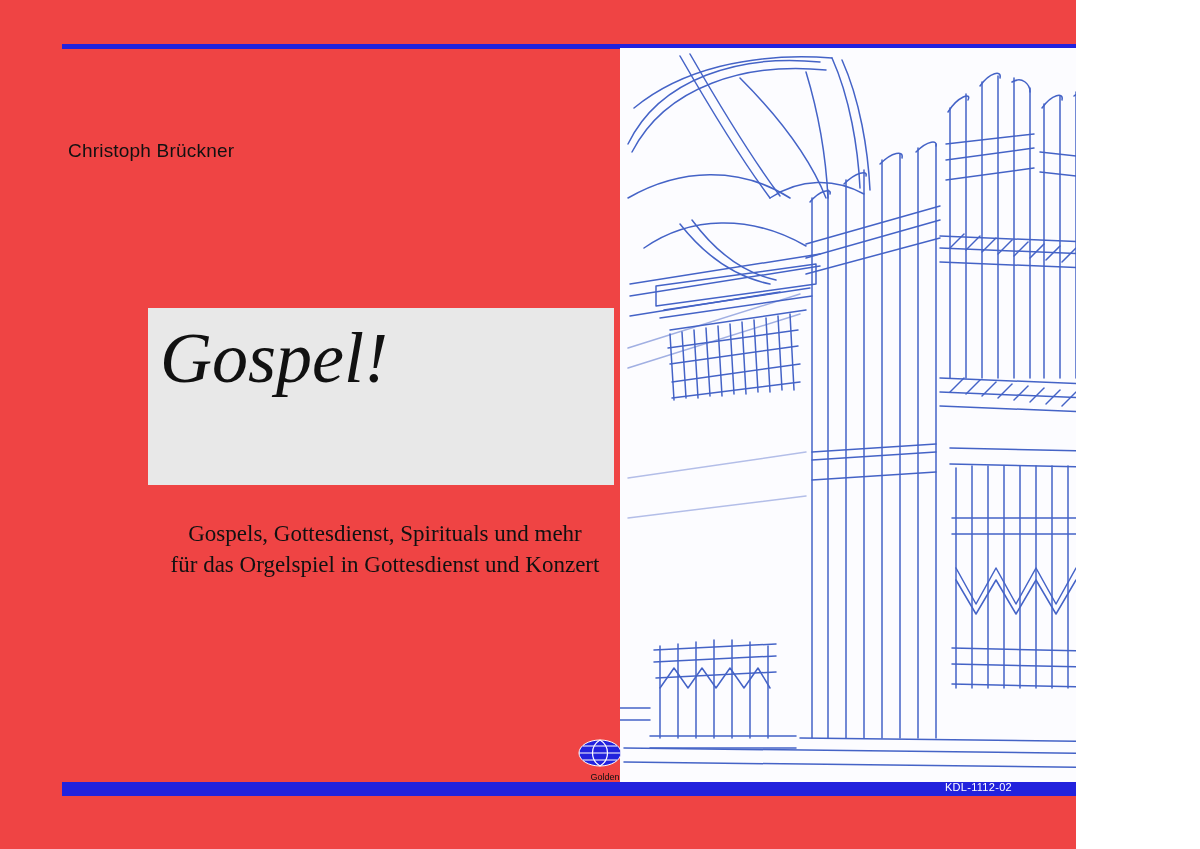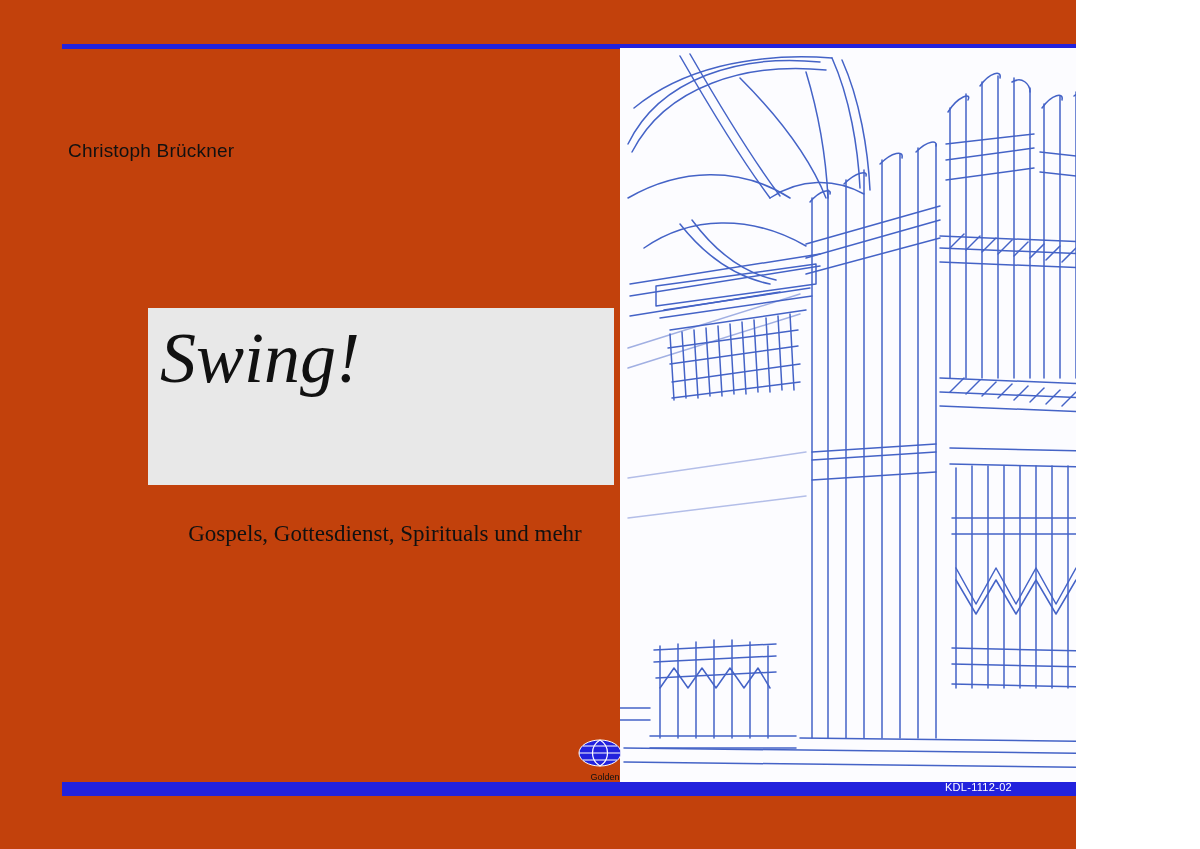--- a/index.html
+++ b/index.html
@@ -7,21 +7,21 @@
     padding: 0;
     background: #ffffff;
   }
   body {
     font-family: "Liberation Sans", sans-serif;
   }
   .page {
     position: relative;
     width: 1076px;
     height: 849px;
-    background: #c2410c;
+    background: #ef4444;
     overflow: hidden;
   }
 
   
   .top-rule {
     position: absolute;
     left: 62px;
     top: 44px;
     width: 1078px;
     height: 5px;
@@ -145,24 +145,25 @@
 <body>
 
 <div class="page">
 
   <div class="top-rule"></div>
   <div class="right-rule"></div>
 
   <div class="author">Christoph Brückner</div>
 
   <div class="title-box"></div>
-  <div class="title-main">Swing!</div>
+  <div class="title-main">Gospel!</div>
 
   <div class="subtitle">
     <div>Gospels, Gottesdienst, Spirituals und mehr</div>
+    <div>für das Orgelspiel in Gottesdienst und Konzert</div>
   </div>
 
   <div class="artwork">
     <svg width="516" height="734" viewBox="0 0 516 734" xmlns="http://www.w3.org/2000/svg">
       <rect x="0" y="0" width="516" height="734" fill="#fcfcff"></rect>
       <g stroke="#3b5bc4" fill="none" stroke-width="1.5" stroke-linecap="round" stroke-linejoin="round" opacity="0.95">
 
         <path d="M8 96 C 40 30, 120 6, 200 14"></path>
         <path d="M12 104 C 46 38, 126 14, 206 22"></path>
         <path d="M14 60 C 60 22, 130 4, 212 10"></path>

